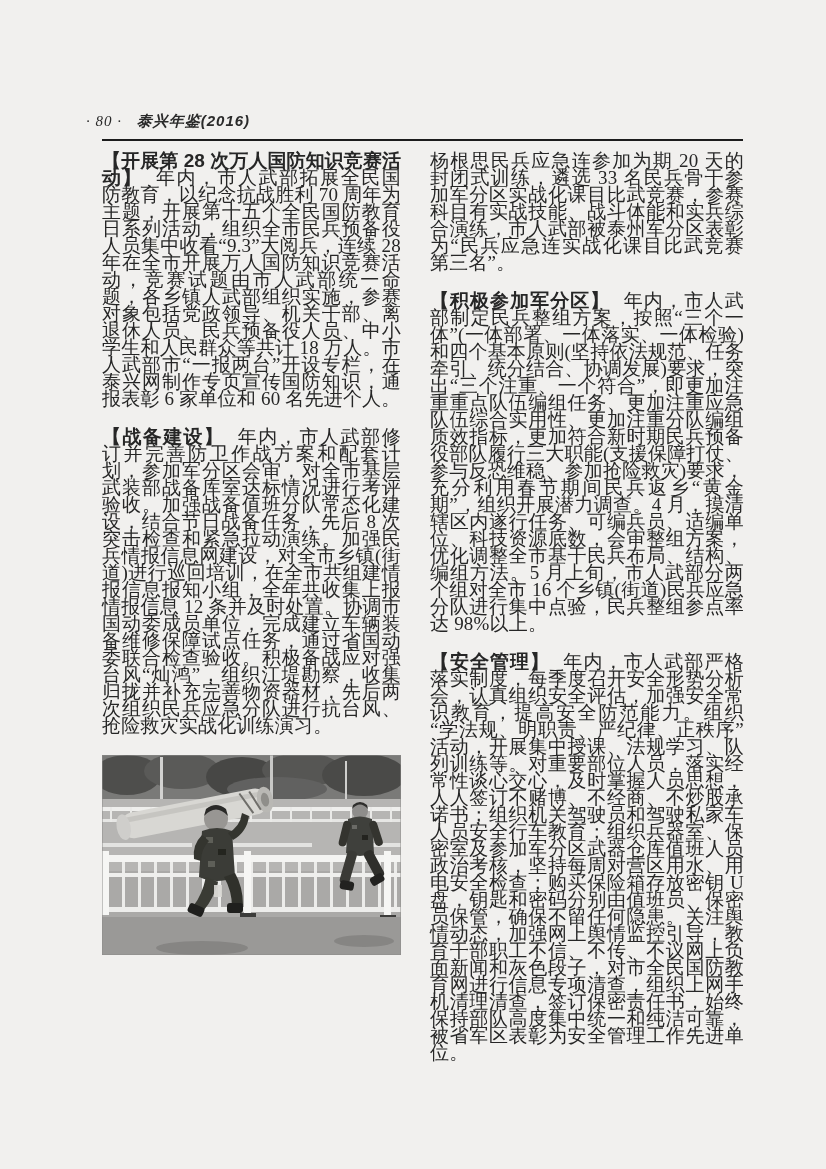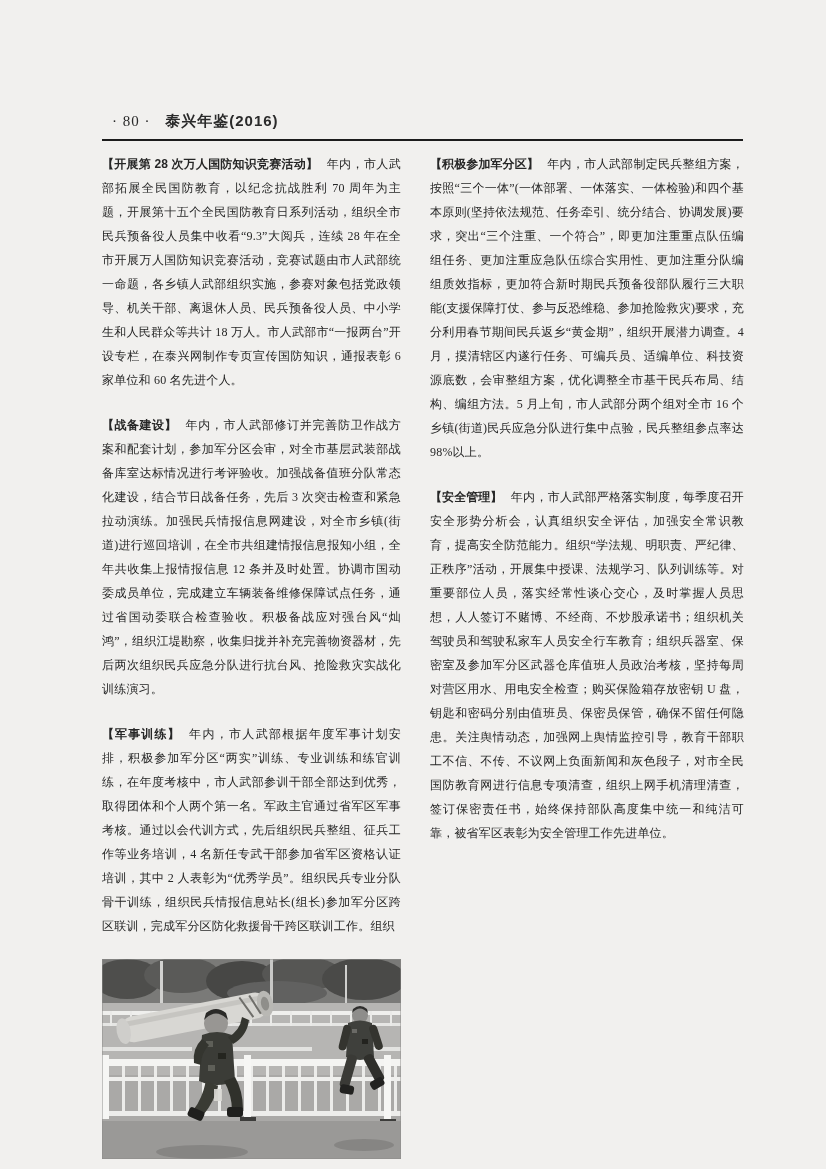--- a/index.html
+++ b/index.html
@@ -6,39 +6,39 @@
   .page{
     position:relative;
     width:826px;height:1169px;
     background:#f1f0ee;
     margin:0 auto;
     font-family:"Liberation Serif","DejaVu Serif",serif;
     color:#262626;
     overflow:hidden;
   }
   .runhead{
-    position:absolute;left:112px;top:112px;width:640px;
-    font-size:15px;letter-spacing:1px;color:#2a2a2a;
+    position:absolute;left:86px;top:112px;width:640px;
+    font-size:15px;letter-spacing:1px;color:#2a2a2a;font-style:italic;
   }
   .runhead .pageno{font-family:"Liberation Serif",serif;margin-right:10px;}
   .runhead .booktitle{font-family:"Liberation Sans",sans-serif;font-weight:bold;}
   .runrule{
     position:absolute;left:102px;top:139px;width:641px;height:2px;
     background:#1c1c1c;
   }
   .content{
     position:absolute;left:102px;top:152px;width:642px;
     display:flex;gap:29px;
   }
   .col{width:100%;}
   .col-left{width:299px;}
   .col-right{width:314px;}
   p.para{
     margin:0 0 21px 0;
-    font-size:12px;line-height:24px;
+    font-size:19px;line-height:17px;
     text-align:justify;letter-spacing:0.2px;
     word-break:break-all;
   }
   p.para:last-child{margin-bottom:0;}
   .h{
     font-family:"Liberation Sans","DejaVu Sans",sans-serif;
     font-weight:bold;
     margin-right:0.7em;
     letter-spacing:0;
   }
@@ -58,26 +58,23 @@
 
   <div class="content">
 
     <div class="col col-left">
 
       <p class="para">
         <b class="h">【开展第 28 次万人国防知识竞赛活动】</b><span>年内，市人武部拓展全民国防教育，以纪念抗战胜利 70 周年为主题，开展第十五个全民国防教育日系列活动，组织全市民兵预备役人员集中收看“9.3”大阅兵，连续 28 年在全市开展万人国防知识竞赛活动，竞赛试题由市人武部统一命题，各乡镇人武部组织实施，参赛对象包括党政领导、机关干部、离退休人员、民兵预备役人员、中小学生和人民群众等共计 18 万人。市人武部市“一报两台”开设专栏，在泰兴网制作专页宣传国防知识，通报表彰 6 家单位和 60 名先进个人。</span>
       </p>
 
       <p class="para">
-        <b class="h">【战备建设】</b><span>年内，市人武部修订并完善防卫作战方案和配套计划，参加军分区会审，对全市基层武装部战备库室达标情况进行考评验收。加强战备值班分队常态化建设，结合节日战备任务，先后 3 次突击检查和紧急拉动演练。加强民兵情报信息网建设，对全市乡镇(街道)进行巡回培训，在全市共组建情报信息报知小组，全年共收集上报情报信息 12 条并及时处置。协调市国动委成员单位，完成建立车辆装备维修保障试点任务，通过省国动委联合检查验收。积极备战应对强台风“灿鸿”，组织江堤勘察，收集归拢并补充完善物资器材，先后两次组织民兵应急分队进行抗台风、抢险救灾实战化训练演习。</span>
-      </p>
-
-      <p class="para">
-        <b class="h">【军事训练】</b><span>年内，市人武部根据年度军事计划安排，积极参加军分区“两实”训练、专业训练和练官训练，在年度考核中，市人武部参训干部全部达到优秀，取得团体和个人两个第一名。军政主官通过省军区军事考核。通过以会代训方式，先后组织民兵整组、征兵工作等业务培训，4 名新任专武干部参加省军区资格认证培训，其中 2 人表彰为“优秀学员”。组织民兵专业分队骨干训练，组织民兵情报信息站长(组长)参加军分区跨区联训，完成军分区防化救援骨干跨区联训工作。组织</span>
-      </p>
+        <b class="h">【战备建设】</b><span>年内，市人武部修订并完善防卫作战方案和配套计划，参加军分区会审，对全市基层武装部战备库室达标情况进行考评验收。加强战备值班分队常态化建设，结合节日战备任务，先后 8 次突击检查和紧急拉动演练。加强民兵情报信息网建设，对全市乡镇(街道)进行巡回培训，在全市共组建情报信息报知小组，全年共收集上报情报信息 12 条并及时处置。协调市国动委成员单位，完成建立车辆装备维修保障试点任务，通过省国动委联合检查验收。积极备战应对强台风“灿鸿”，组织江堤勘察，收集归拢并补充完善物资器材，先后两次组织民兵应急分队进行抗台风、抢险救灾实战化训练演习。</span>
+      </p>
+
 
       <div class="photo-wrap">
         <svg viewBox="0 0 299 200" preserveAspectRatio="none" role="img" aria-label="黑白照片：两名身着迷彩服的民兵在道路上奔跑训练，前方一人肩扛圆木，身后为白色道路护栏和树木">
 
           <rect x="0" y="0" width="299" height="200" fill="#aaa9a7"></rect>
 
           <rect x="0" y="0" width="299" height="44" fill="#7a7a78"></rect>
           <ellipse cx="25" cy="20" rx="34" ry="20" fill="#4e4e4c"></ellipse>
           <ellipse cx="80" cy="16" rx="38" ry="18" fill="#5a5a58"></ellipse>
           <ellipse cx="140" cy="22" rx="36" ry="20" fill="#474745"></ellipse>
@@ -192,20 +189,23 @@
           </g>
 
           <rect x="0" y="0" width="299" height="200" fill="none" stroke="#8c8b89" stroke-width="1"></rect>
         </svg>
       </div>
 
     </div>
 
     <div class="col col-right">
 
+      <p class="para">
+        <span>杨根思民兵应急连参加为期 20 天的封闭式训练，遴选 33 名民兵骨干参加军分区实战化课目比武竞赛，参赛科目有实战技能、战斗体能和实兵综合演练，市人武部被泰州军分区表彰为“民兵应急连实战化课目比武竞赛第三名”。</span>
+      </p>
 
 
       <p class="para">
         <b class="h">【积极参加军分区】</b><span>年内，市人武部制定民兵整组方案，按照“三个一体”(一体部署、一体落实、一体检验)和四个基本原则(坚持依法规范、任务牵引、统分结合、协调发展)要求，突出“三个注重、一个符合”，即更加注重重点队伍编组任务、更加注重应急队伍综合实用性、更加注重分队编组质效指标，更加符合新时期民兵预备役部队履行三大职能(支援保障打仗、参与反恐维稳、参加抢险救灾)要求，充分利用春节期间民兵返乡“黄金期”，组织开展潜力调查。4 月，摸清辖区内遂行任务、可编兵员、适编单位、科技资源底数，会审整组方案，优化调整全市基干民兵布局、结构、编组方法。5 月上旬，市人武部分两个组对全市 16 个乡镇(街道)民兵应急分队进行集中点验，民兵整组参点率达 98%以上。</span>
       </p>
 
       <p class="para">
         <b class="h">【安全管理】</b><span>年内，市人武部严格落实制度，每季度召开安全形势分析会，认真组织安全评估，加强安全常识教育，提高安全防范能力。组织“学法规、明职责、严纪律、正秩序”活动，开展集中授课、法规学习、队列训练等。对重要部位人员，落实经常性谈心交心，及时掌握人员思想，人人签订不赌博、不经商、不炒股承诺书；组织机关驾驶员和驾驶私家车人员安全行车教育；组织兵器室、保密室及参加军分区武器仓库值班人员政治考核，坚持每周对营区用水、用电安全检查；购买保险箱存放密钥 U 盘，钥匙和密码分别由值班员、保密员保管，确保不留任何隐患。关注舆情动态，加强网上舆情监控引导，教育干部职工不信、不传、不议网上负面新闻和灰色段子，对市全民国防教育网进行信息专项清查，组织上网手机清理清查，签订保密责任书，始终保持部队高度集中统一和纯洁可靠，被省军区表彰为安全管理工作先进单位。</span>
       </p>
 

